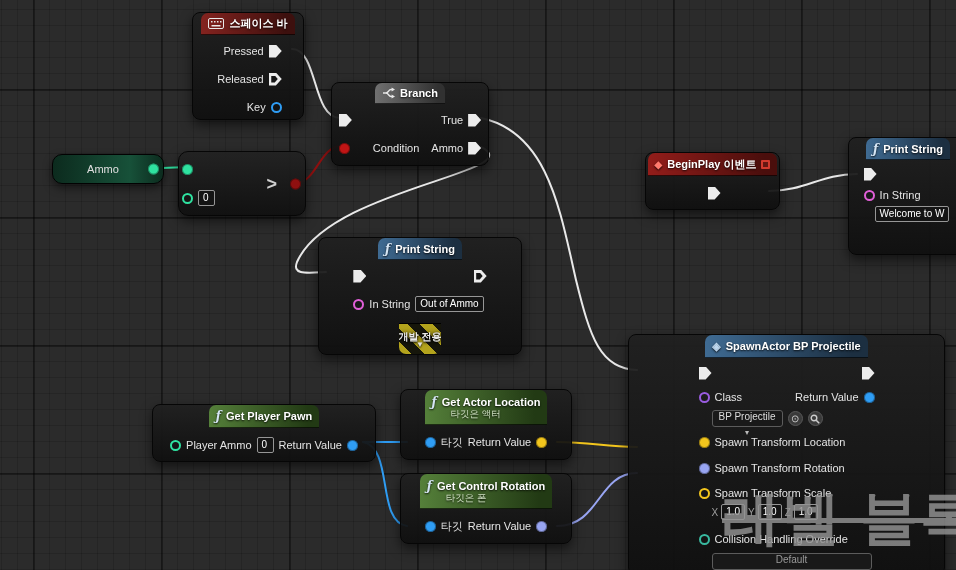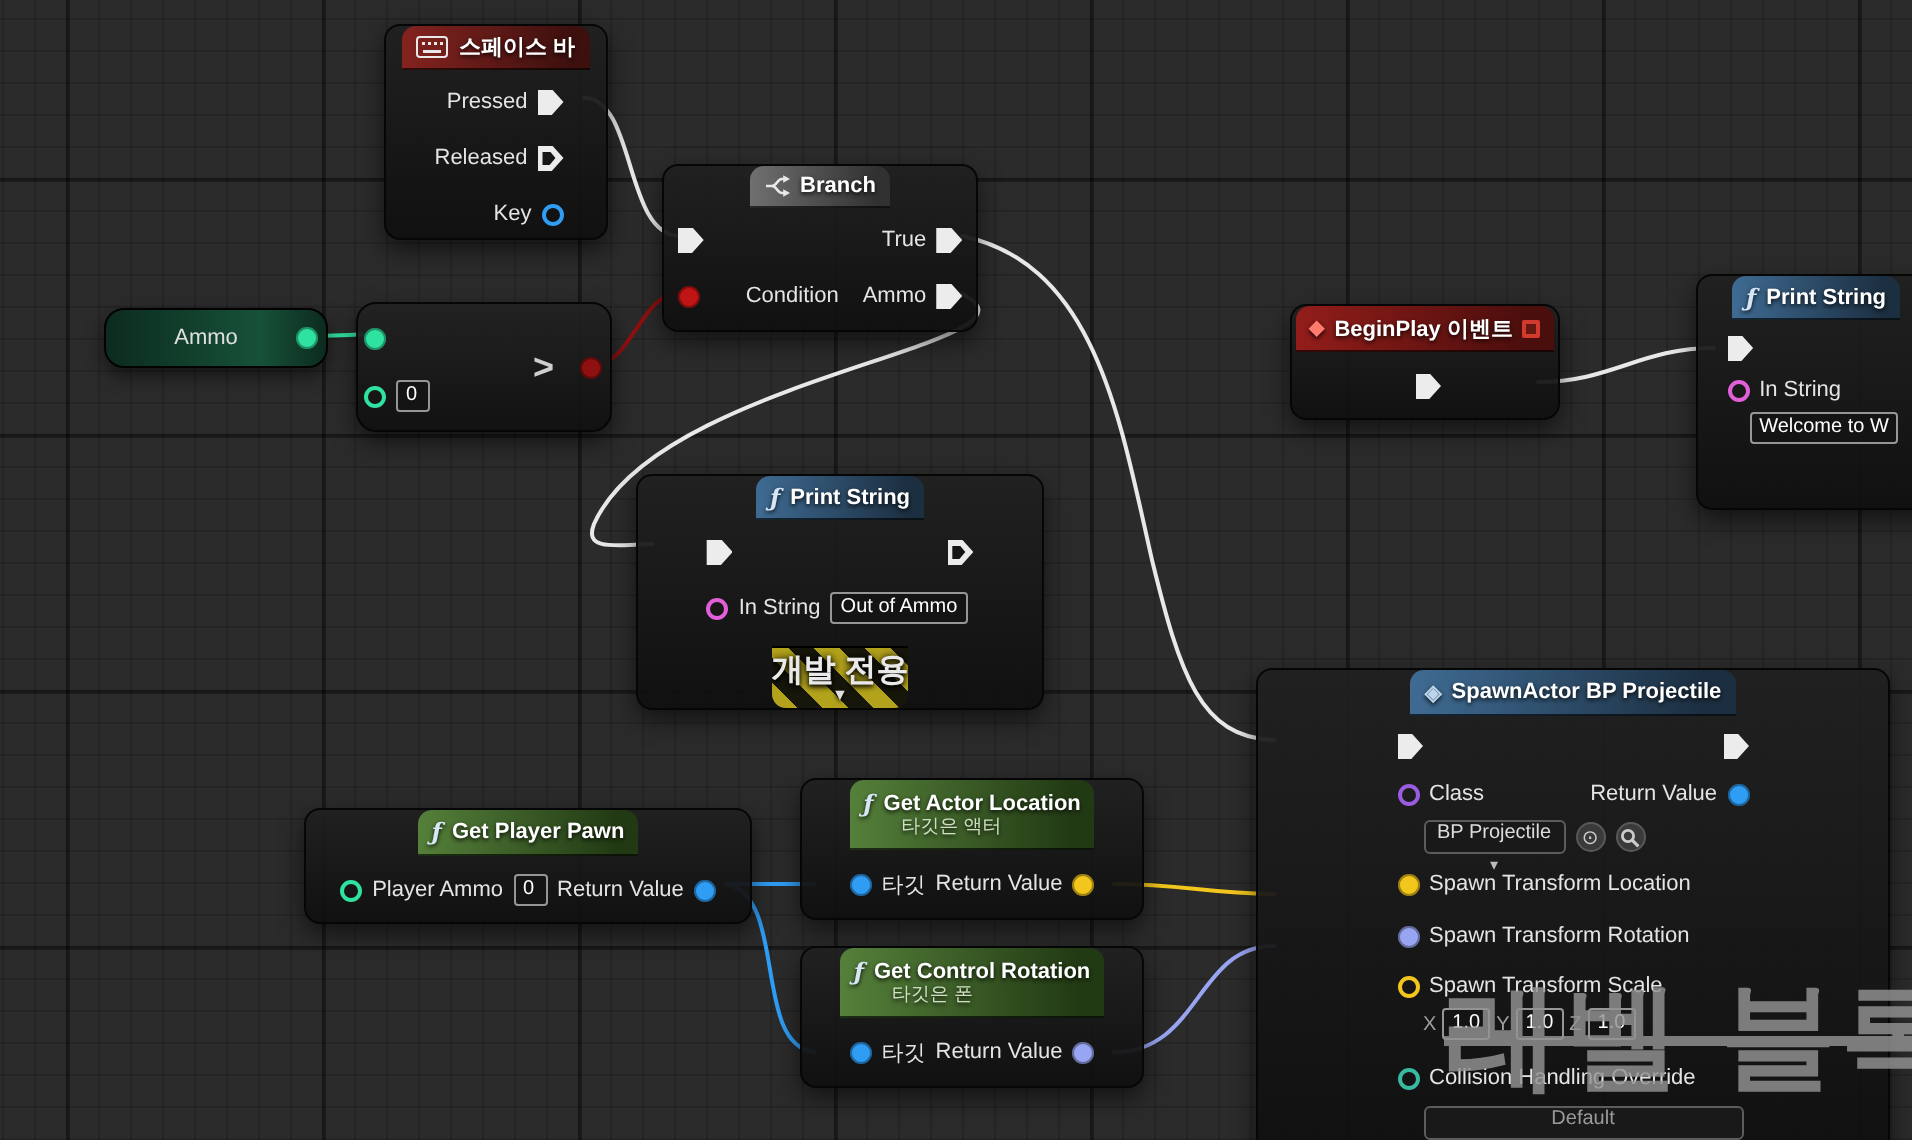--- a/index.html
+++ b/index.html
@@ -57,21 +57,21 @@
   .fld{background:#141414;border:1px solid #969696;border-radius:2px;color:#fff;
     font-size:10px;line-height:14px;height:16px;box-sizing:border-box;padding:0 4px;white-space:nowrap;flex:none;}
   .dd{display:flex;align-items:center;gap:6px;background:#191919;border:1px solid #5c5c5c;border-radius:3px;
     height:17px;padding:0 6px;font-size:10px;color:#ddd;white-space:nowrap;box-sizing:border-box;flex-direction:column;}
   .car{font-size:8px;color:#bbb;}
   .rico{width:15px;height:15px;border-radius:50%;background:#3a3a3a;color:#ccc;display:flex;align-items:center;
     justify-content:center;font-size:10px;border:1px solid #585858;flex:none;box-sizing:border-box;}
   .devb{position:relative;height:30px;flex:none;border-radius:0 0 7px 7px;overflow:hidden;
     background:repeating-linear-gradient(45deg,#b3a31c 0 9px,#16160b 9px 18px);
     display:flex;flex-direction:column;align-items:center;justify-content:center;border-top:1px solid #000;}
-  .devb .txt{font-size:16px;font-weight:bold;color:#e9e9e9;text-shadow:0 1px 2px #000,0 0 4px #000;line-height:1.1;}
+  .devb .txt{font-size:10px;font-weight:bold;color:#e9e9e9;text-shadow:0 1px 2px #000,0 0 4px #000;line-height:1.1;}
   .devb .chev{font-size:8px;color:#e0e0e0;line-height:6px;text-shadow:0 1px 2px #000;}
   .varnode{position:absolute;z-index:2;background:linear-gradient(90deg,#0c2b1e,#175139 70%,#0c2b1e);
     border:1px solid #020202;border-radius:10px;display:flex;align-items:center;justify-content:center;
     box-shadow:0 4px 9px rgba(0,0,0,0.5);}
   .varnode .pin{position:absolute;right:4px;top:50%;transform:translateY(-50%);}
   .opnode{position:absolute;z-index:2;background:linear-gradient(180deg, rgba(34,34,34,0.95), rgba(16,16,16,0.94));
     border:1px solid #060606;border-radius:10px;box-shadow:0 5px 12px rgba(0,0,0,0.55);}
   .opbig{position:absolute;right:28px;top:50%;transform:translateY(-50%);font-size:18px;font-weight:bold;color:#cfcfcf;}
   .outpin-abs{position:absolute;right:4px;top:50%;transform:translateY(-50%);}
   .xyz{color:#9f9f9f;font-size:10px;}

